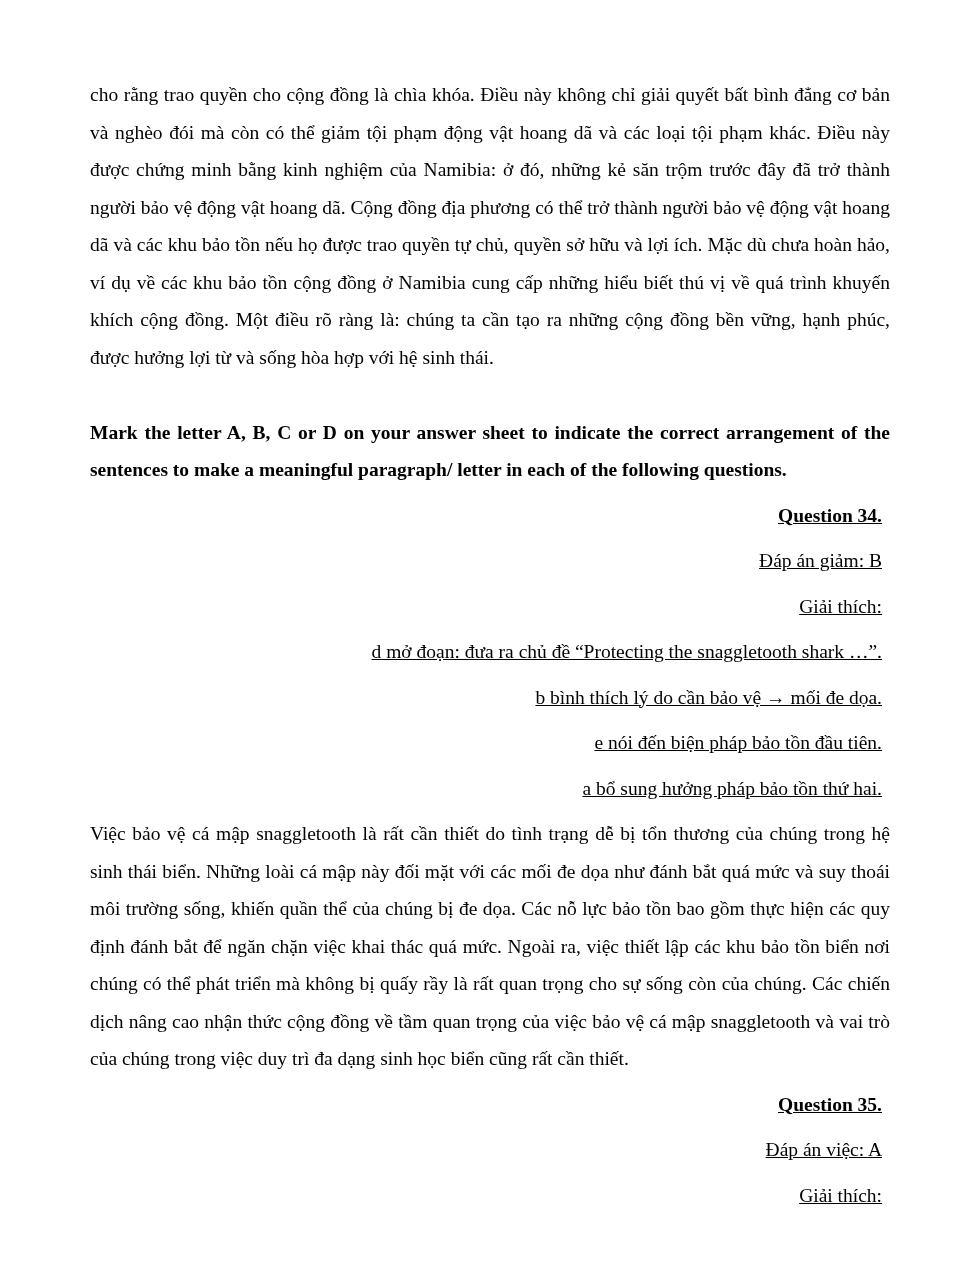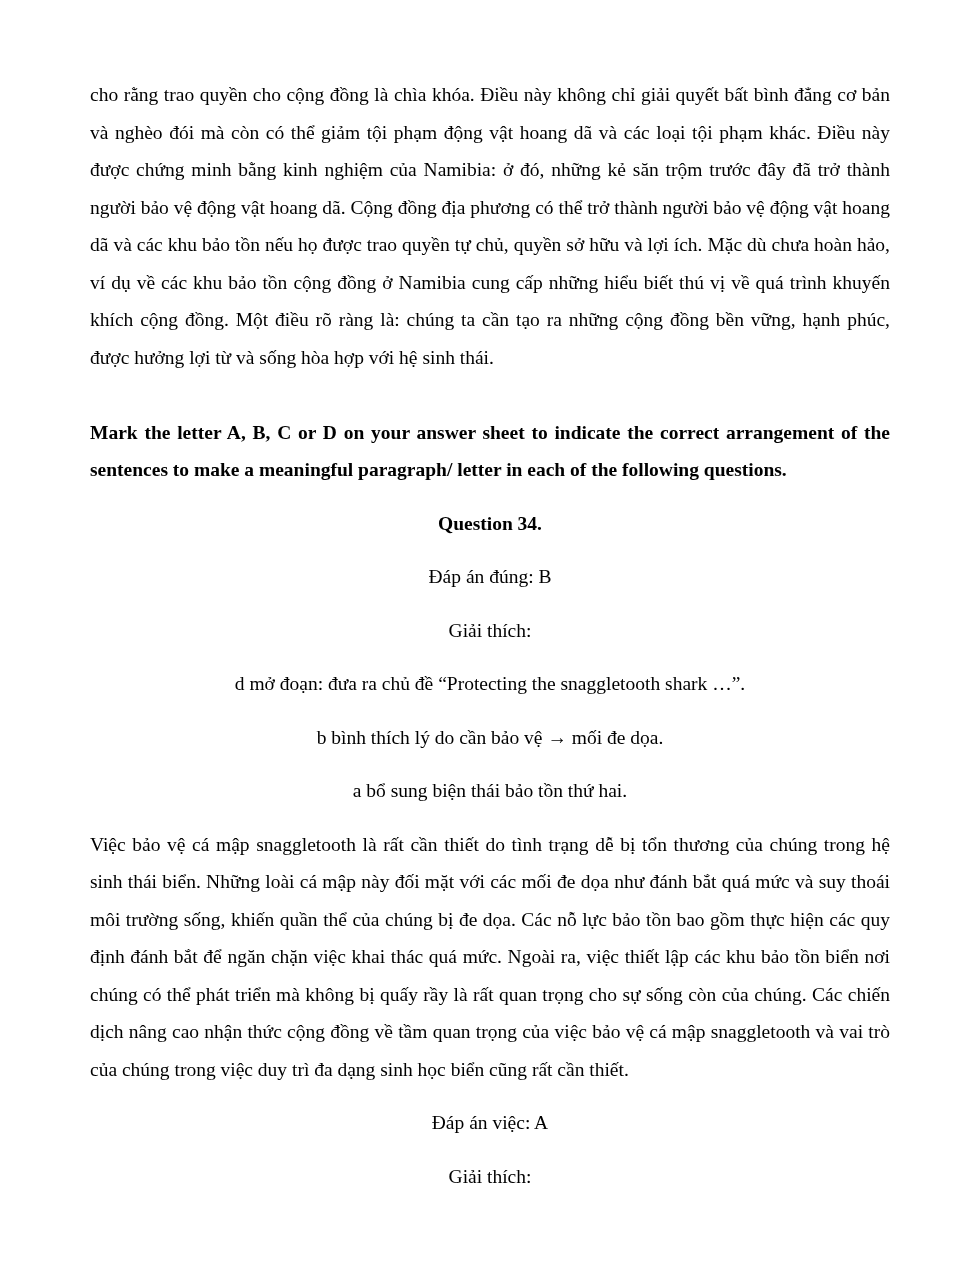--- a/index.html
+++ b/index.html
@@ -16,22 +16,23 @@
     font-family: "Liberation Serif", "DejaVu Serif", serif;
     font-size: 19.5px;
     line-height: 37.5px;
     color: #000000;
   }
   .para {
     margin: 0;
     text-align: justify;
   }
   .line {
-    margin: 16px;
-    text-align: center;
+    margin: 8px;
+    text-align: right;
+    text-decoration: underline;
   }
   .bold {
     font-weight: bold;
   }
   .spacer-line {
     height: 37.5px;
   }
 </style>
 </head>
 <body>
@@ -39,33 +40,35 @@
 <div class="page">
 
   <p class="para">cho rằng trao quyền cho cộng đồng là chìa khóa. Điều này không chỉ giải quyết bất bình đẳng cơ bản và nghèo đói mà còn có thể giảm tội phạm động vật hoang dã và các loại tội phạm khác. Điều này được chứng minh bằng kinh nghiệm của Namibia: ở đó, những kẻ săn trộm trước đây đã trở thành người bảo vệ động vật hoang dã. Cộng đồng địa phương có thể trở thành người bảo vệ động vật hoang dã và các khu bảo tồn nếu họ được trao quyền tự chủ, quyền sở hữu và lợi ích. Mặc dù chưa hoàn hảo, ví dụ về các khu bảo tồn cộng đồng ở Namibia cung cấp những hiểu biết thú vị về quá trình khuyến khích cộng đồng. Một điều rõ ràng là: chúng ta cần tạo ra những cộng đồng bền vững, hạnh phúc, được hưởng lợi từ và sống hòa hợp với hệ sinh thái.</p>
 
   <div class="spacer-line"></div>
 
   <p class="para bold">Mark the letter A, B, C or D on your answer sheet to indicate the correct arrangement of the sentences to make a meaningful paragraph/ letter in each of the following questions.</p>
 
   <p class="line bold">Question 34.</p>
 
-  <p class="line">Đáp án đúng: B</p>
+  <p class="line">Đáp án giảm: B</p>
 
   <p class="line">Giải thích:</p>
 
   <p class="line">d mở đoạn: đưa ra chủ đề “Protecting the snaggletooth shark …”.</p>
 
   <p class="line">b bình thích lý do cần bảo vệ → mối đe dọa.</p>
 
+  <p class="line">e nói đến biện pháp bảo tồn đầu tiên.</p>
 
-  <p class="line">a bổ sung biện thái bảo tồn thứ hai.</p>
+  <p class="line">a bổ sung hưởng pháp bảo tồn thứ hai.</p>
 
 
 
   <p class="para">Việc bảo vệ cá mập snaggletooth là rất cần thiết do tình trạng dễ bị tổn thương của chúng trong hệ sinh thái biển. Những loài cá mập này đối mặt với các mối đe dọa như đánh bắt quá mức và suy thoái môi trường sống, khiến quần thể của chúng bị đe dọa. Các nỗ lực bảo tồn bao gồm thực hiện các quy định đánh bắt để ngăn chặn việc khai thác quá mức. Ngoài ra, việc thiết lập các khu bảo tồn biển nơi chúng có thể phát triển mà không bị quấy rầy là rất quan trọng cho sự sống còn của chúng. Các chiến dịch nâng cao nhận thức cộng đồng về tầm quan trọng của việc bảo vệ cá mập snaggletooth và vai trò của chúng trong việc duy trì đa dạng sinh học biển cũng rất cần thiết.</p>
 
+  <p class="line bold">Question 35.</p>
 
   <p class="line">Đáp án việc: A</p>
 
   <p class="line">Giải thích:</p>
 
 </div>
 
 </body></html>

